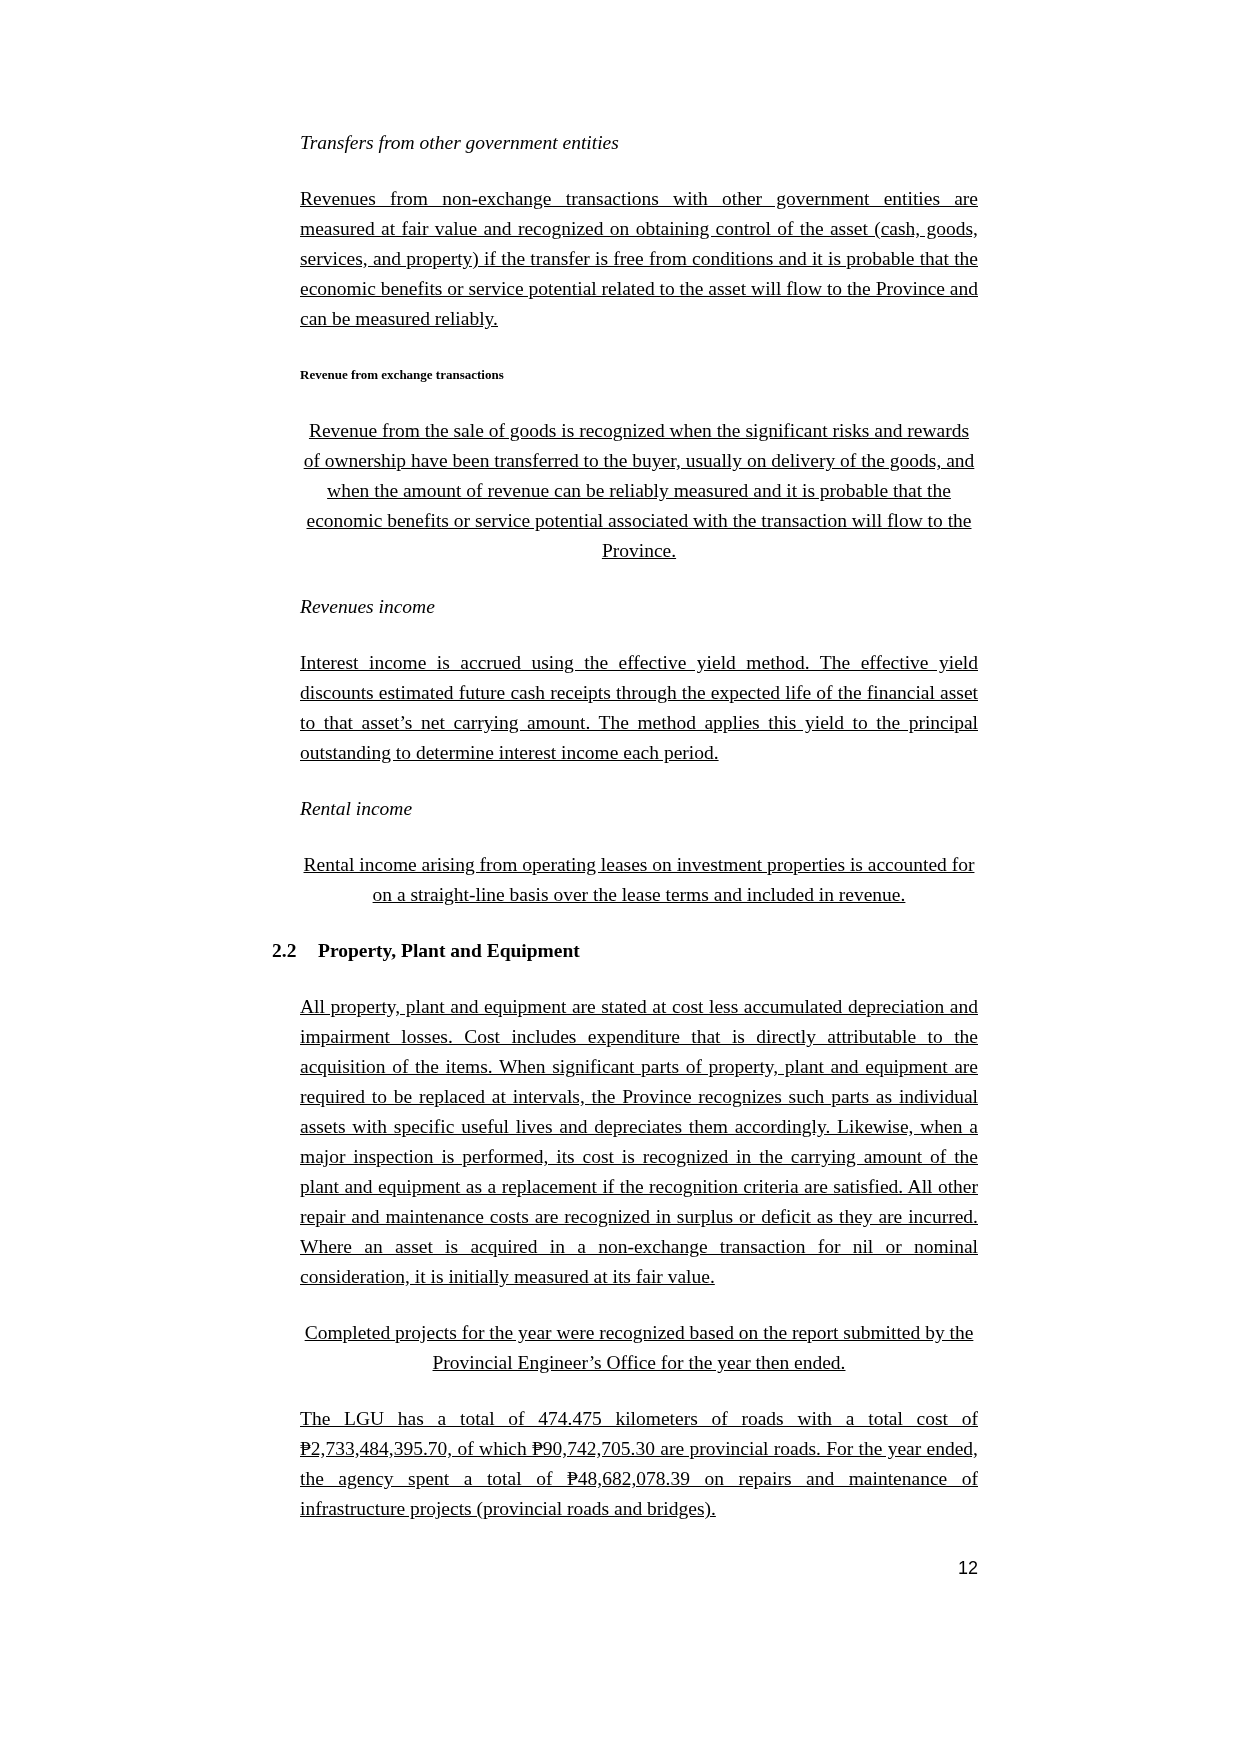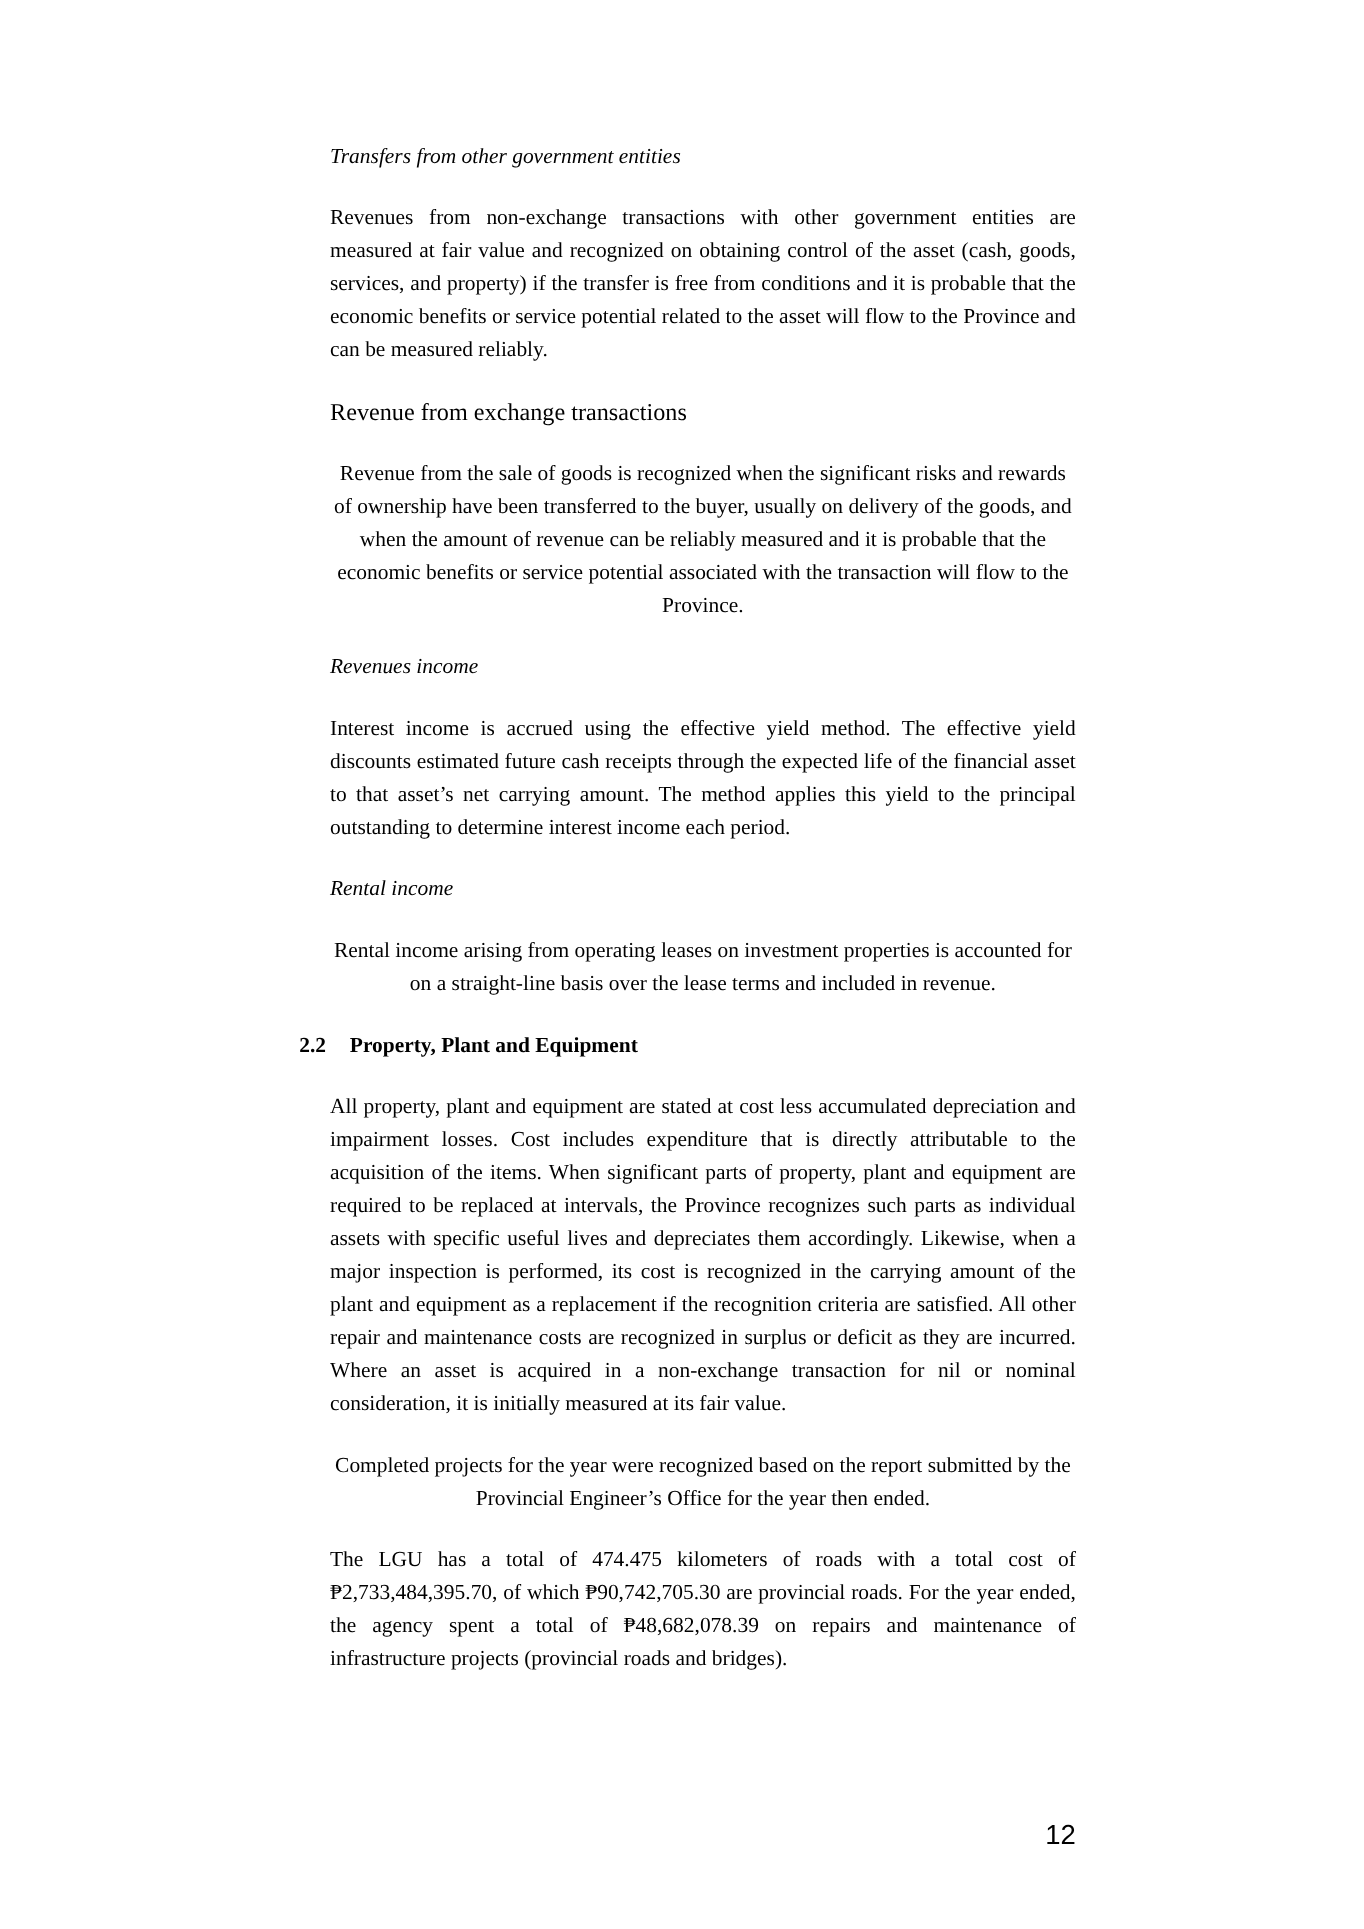--- a/index.html
+++ b/index.html
@@ -25,36 +25,37 @@
     top: 128px;
     width: 678px;
   }
   p.body-text {
     margin: 0 0 26px 0;
     font-size: 19.5px;
     line-height: 30px;
     text-align: justify;
     text-justify: inter-word;
     hyphens: none;
+    text-decoration: underline;
   }
   p.body-text.ragged {
     text-align: center;
   }
   .subhead-italic {
     margin: 0 0 26px 0;
     font-size: 19.5px;
     line-height: 30px;
     font-style: italic;
     text-align: left;
   }
   .subhead-bold {
     margin: 0 0 26px 0;
-    font-size: 22px;
+    font-size: 13px;
     line-height: 30px;
-    font-weight: normal;
+    font-weight: bold;
     text-align: left;
   }
   .numbered-heading {
     position: relative;
     margin: 0 0 26px 0;
     padding-left: 0;
     font-size: 19.5px;
     line-height: 30px;
     font-weight: bold;
     text-align: left;
@@ -65,22 +66,22 @@
     top: 0;
     font-weight: bold;
   }
   .numbered-heading .title {
     display: inline-block;
     margin-left: 18px;
   }
   .page-number {
     position: absolute;
     right: 262px;
-    top: 1656px;
-    font-size: 25px;
+    top: 1556px;
+    font-size: 18px;
     line-height: 24px;
     text-align: right;
     font-family: "Liberation Sans", "DejaVu Sans", sans-serif;
   }
 </style>
 </head>
 <body>
 
 <div class="page">
 

